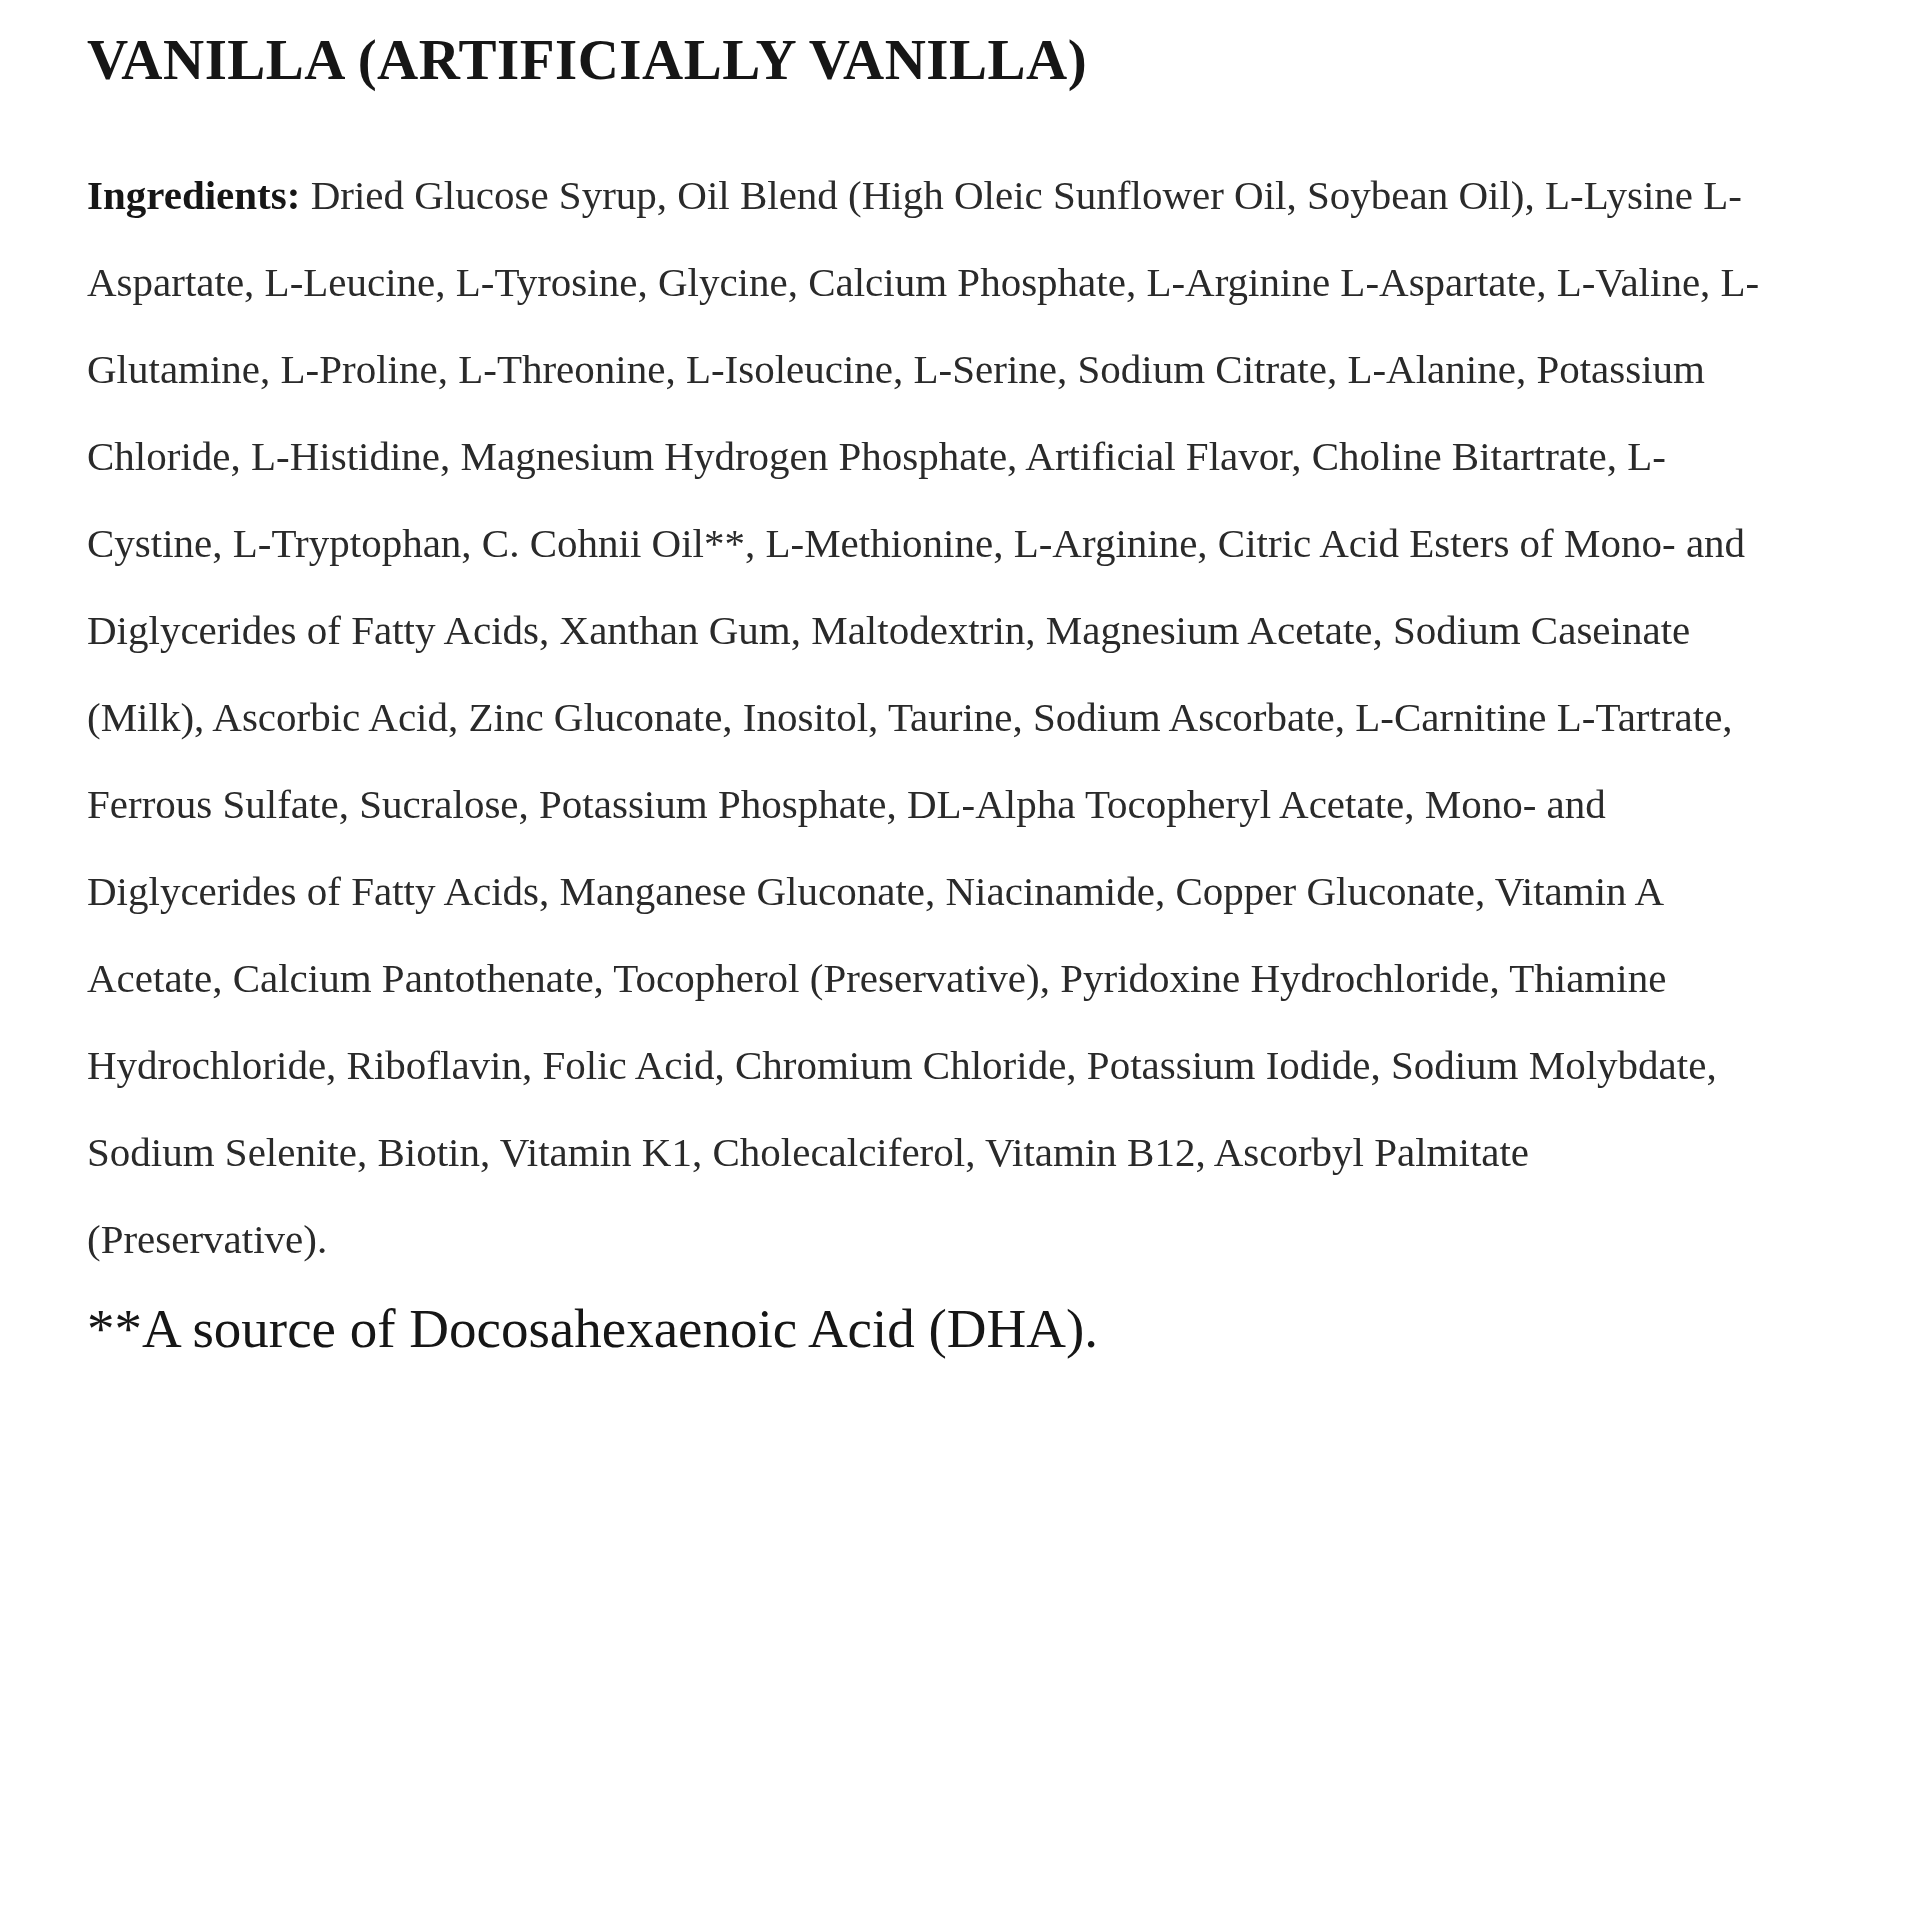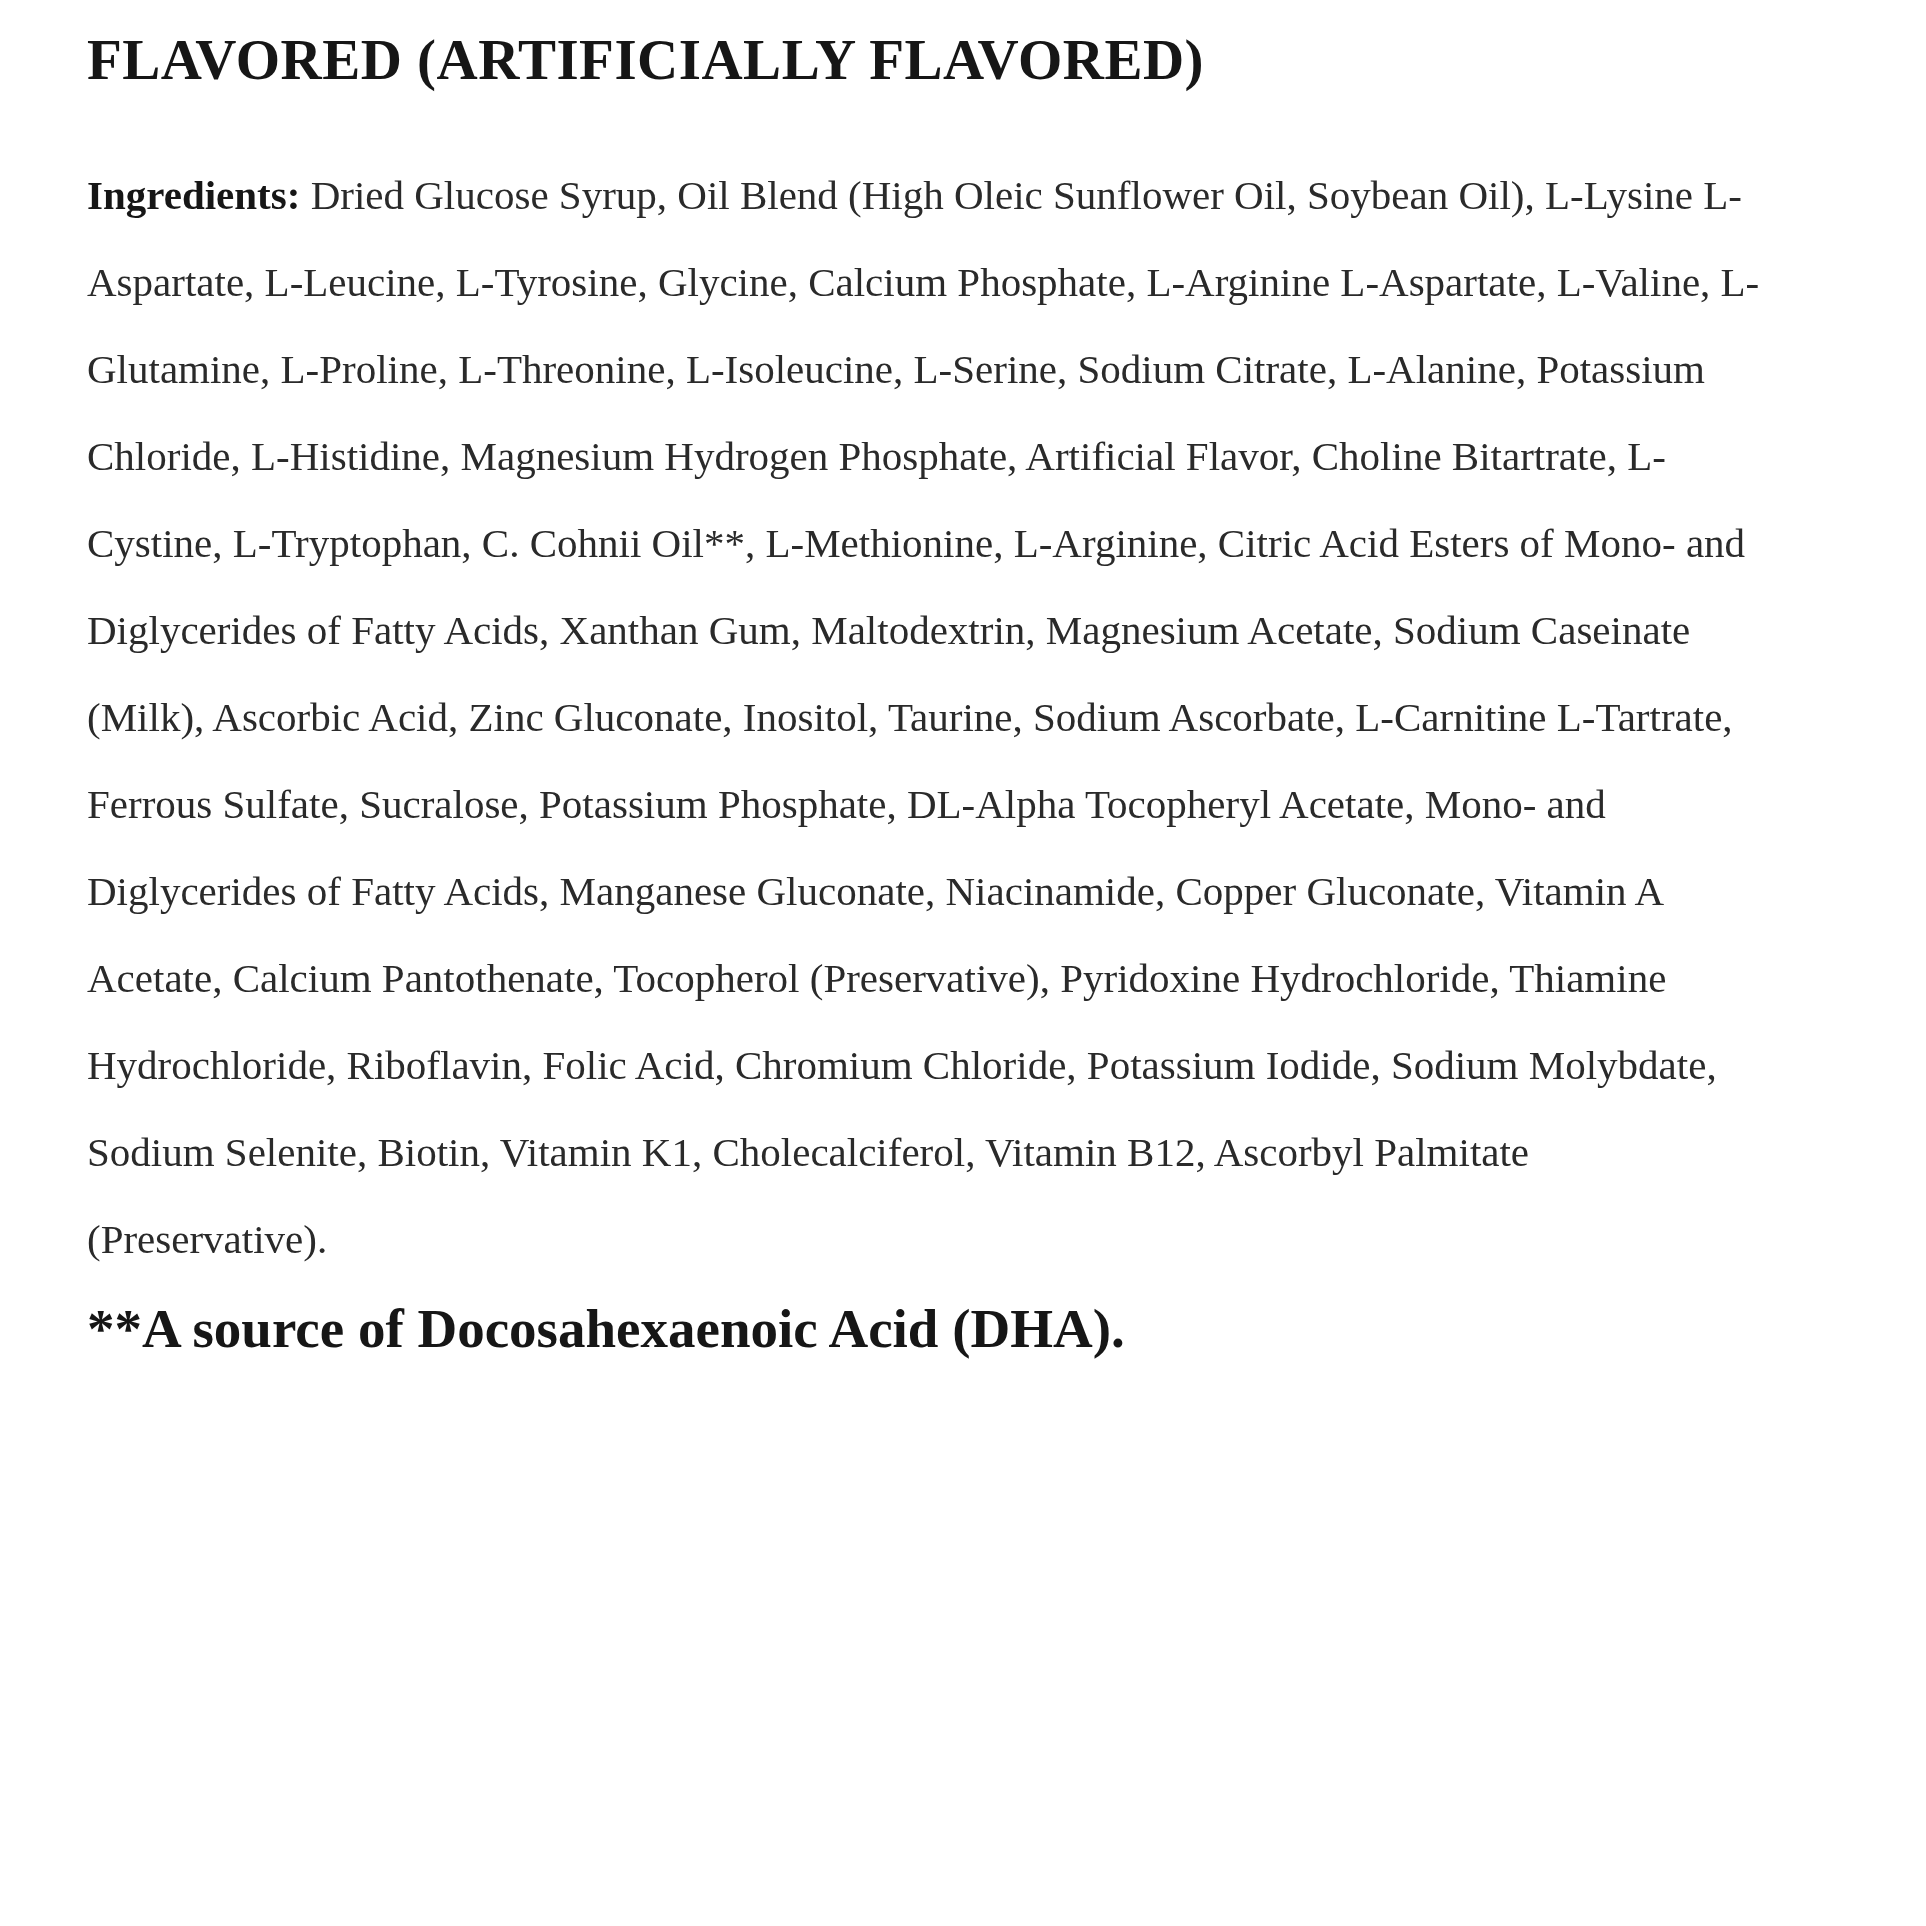--- a/index.html
+++ b/index.html
@@ -43,30 +43,30 @@
   .contains-line {
     margin: 53px 0 0 0;
     font-size: 55px;
     line-height: 87px;
     color: #2a2a2a;
   }
   .dha-footnote {
     margin: 2px 0 0 0;
     font-size: 55px;
     line-height: 87px;
-    font-weight: 700;
+    font-weight: 400;
     color: #161616;
   }
 </style>
 </head>
 <body>
 
 <main class="panel">
 
-  <h1 class="flavor-heading">FLAVORED (ARTIFICIALLY FLAVORED)</h1>
+  <h1 class="flavor-heading">VANILLA (ARTIFICIALLY VANILLA)</h1>
 
   <p class="ingredients-paragraph"><strong class="label">Ingredients:</strong> <span>Dried Glucose Syrup, Oil Blend (High Oleic Sunflower Oil, Soybean Oil), L-Lysine L-Aspartate, L-Leucine, L-Tyrosine, Glycine, Calcium Phosphate, L-Arginine L-Aspartate, L-Valine, L-Glutamine, L-Proline, L-Threonine, L-Isoleucine, L-Serine, Sodium Citrate, L-Alanine, Potassium Chloride, L-Histidine, Magnesium Hydrogen Phosphate, Artificial Flavor, Choline Bitartrate, L-Cystine, L-Tryptophan, C. Cohnii Oil**, L-Methionine, L-Arginine, Citric Acid Esters of Mono- and Diglycerides of Fatty Acids, Xanthan Gum, Maltodextrin, Magnesium Acetate, Sodium Caseinate (Milk), Ascorbic Acid, Zinc Gluconate, Inositol, Taurine, Sodium Ascorbate, L-Carnitine L-Tartrate, Ferrous Sulfate, Sucralose, Potassium Phosphate, DL-Alpha Tocopheryl Acetate, Mono- and Diglycerides of Fatty Acids, Manganese Gluconate, Niacinamide, Copper Gluconate, Vitamin A Acetate, Calcium Pantothenate, Tocopherol (Preservative), Pyridoxine Hydrochloride, Thiamine Hydrochloride, Riboflavin, Folic Acid, Chromium Chloride, Potassium Iodide, Sodium Molybdate, Sodium Selenite, Biotin, Vitamin K1, Cholecalciferol, Vitamin B12, Ascorbyl Palmitate (Preservative).</span></p>
 
 
   <p class="dha-footnote">**A source of Docosahexaenoic Acid (DHA).</p>
 
 </main>
 
 
 </body></html>

